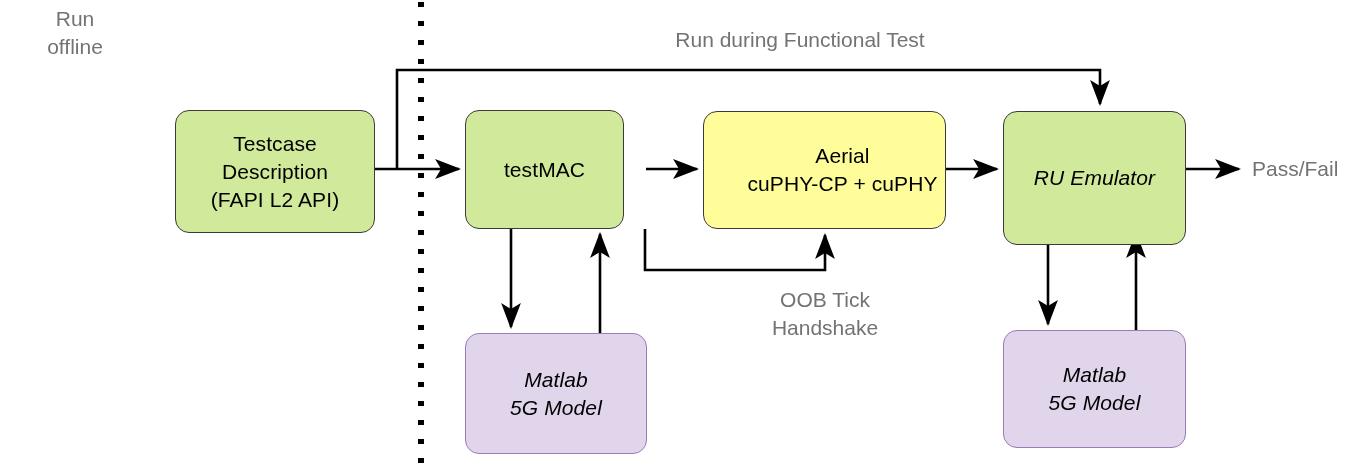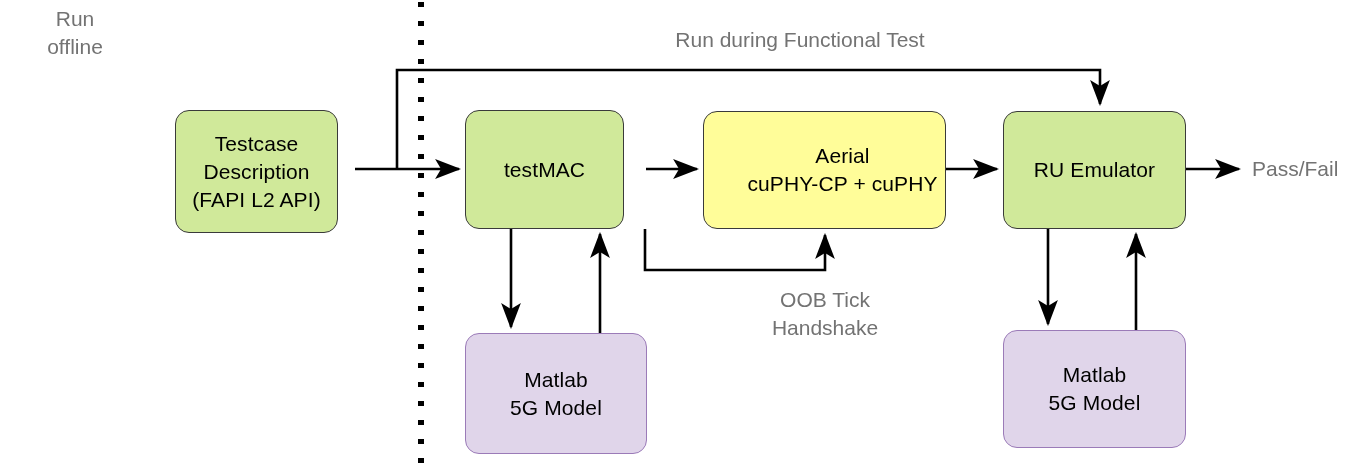--- a/index.html
+++ b/index.html
@@ -34,20 +34,21 @@
     text-align: center;
     color: #000000;
     font-size: 21px;
     line-height: 28px;
     letter-spacing: 0.1px;
     white-space: pre-line;
   }
   .node.purple {
     border-color: #9b7bb8;
     border-width: 1.6px;
+    font-style: italic;
   }
   .label {
     position: absolute;
     color: #737373;
     font-size: 21px;
     line-height: 28px;
     text-align: center;
     white-space: pre-line;
   }
 </style>
@@ -79,36 +80,36 @@
 
     <path d="M600,333 L600,234" stroke="#000000" stroke-width="2.6" fill="none" marker-end="url(#arrowhead)"></path>
 
     <path d="M645,229 L645,270 L825,270 L825,235" stroke="#000000" stroke-width="2.6" fill="none" marker-end="url(#arrowhead)"></path>
 
     <path d="M1048,229 L1048,324" stroke="#000000" stroke-width="2.6" fill="none" marker-end="url(#arrowhead)"></path>
 
     <path d="M1136,330 L1136,234" stroke="#000000" stroke-width="2.6" fill="none" marker-end="url(#arrowhead)"></path>
   </svg>
 
-  <div class="node" style="left:175px; top:110px; width:163px; height:123px; background:#d0e99a;">
+  <div class="node" style="left:175px; top:110px; width:200px; height:123px; background:#d0e99a;">
     <span>Testcase
 Description
 (FAPI L2 API)</span>
   </div>
 
   <div class="node" style="left:465px; top:110px; width:159px; height:119px; background:#d0e99a;">
     <span>testMAC</span>
   </div>
 
   <div class="node" style="left:703px; top:111px; width:243px; height:118px; background:#fffd99;padding-left:36px;">
     <span>Aerial
 cuPHY-CP + cuPHY</span>
   </div>
 
-  <div class="node" style="left:1003px; top:111px; width:183px; height:118px; background:#d0e99a;">
+  <div class="node" style="left:1003px; top:111px; width:183px; height:134px; background:#d0e99a;font-style:italic;">
     <span>RU Emulator</span>
   </div>
 
   <div class="node purple" style="left:465px; top:333px; width:182px; height:121px; background:#e0d5ea;">
     <span>Matlab
 5G Model</span>
   </div>
 
   <div class="node purple" style="left:1003px; top:330px; width:183px; height:118px; background:#e0d5ea;">
     <span>Matlab

